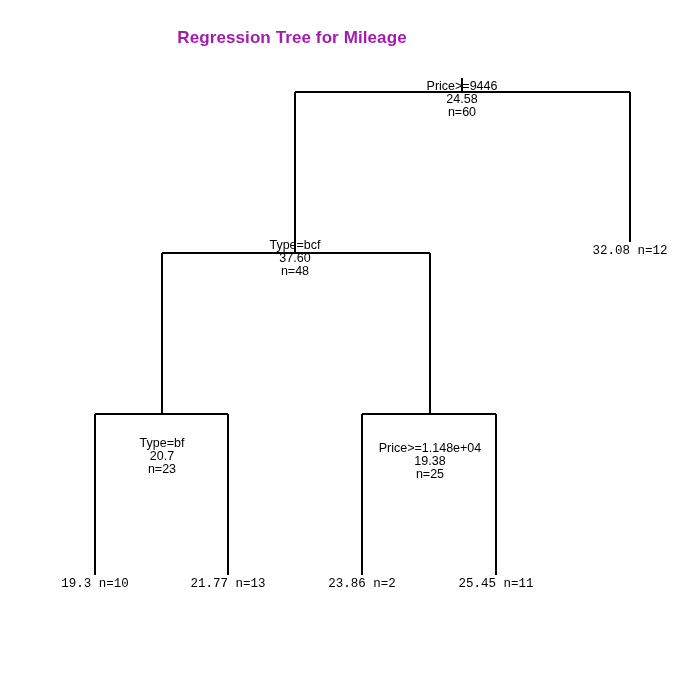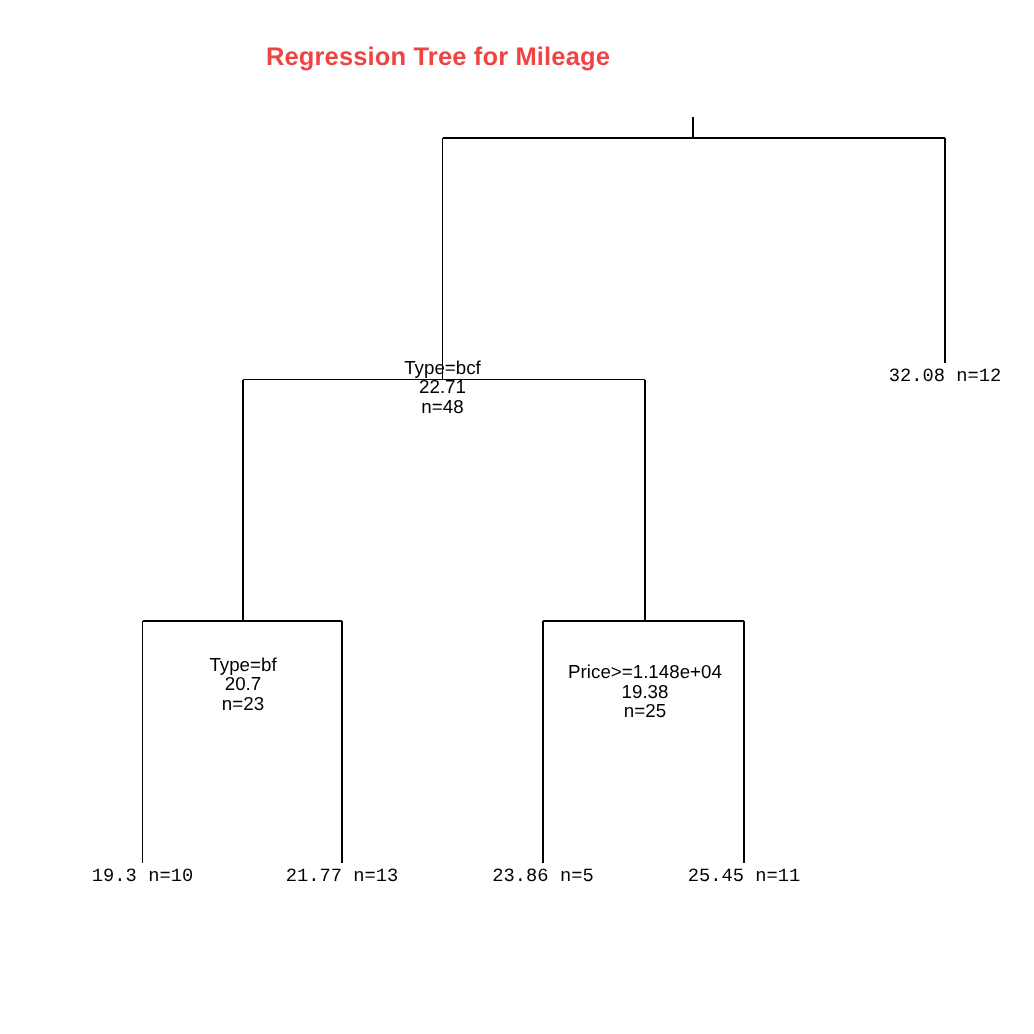--- a/index.html
+++ b/index.html
@@ -27,21 +27,21 @@
   }
   .plot-title {
     position: absolute;
     left: 0;
     top: 28px;
     width: 584px;
     text-align: center;
     font-family: "Liberation Sans", sans-serif;
     font-size: 17px;
     font-weight: bold;
-    color: #ef4444;
+    color: #a21caf;
     letter-spacing: 0.1px;
     white-space: nowrap;
   }
   .node-label {
     position: absolute;
     transform: translateX(-50%);
     text-align: center;
     font-family: "Liberation Sans", sans-serif;
     font-size: 12.5px;
     line-height: 13px;
@@ -91,24 +91,29 @@
       <line x1="95" y1="414" x2="228" y2="414"></line>
       <line x1="95" y1="414" x2="95" y2="575"></line>
       <line x1="228" y1="414" x2="228" y2="575"></line>
 
       <line x1="362" y1="414" x2="496" y2="414"></line>
       <line x1="362" y1="414" x2="362" y2="575"></line>
       <line x1="496" y1="414" x2="496" y2="575"></line>
     </g>
   </svg>
 
+  <div class="node-label" style="left:462px; top:80px;">
+    <span class="split-text">Price&gt;=9446</span>
+    <span class="value-text">24.58</span>
+    <span class="n-text">n=60</span>
+  </div>
 
   <div class="node-label" style="left:295px; top:239px;">
     <span class="split-text">Type=bcf</span>
-    <span class="value-text">22.71</span>
+    <span class="value-text">37.60</span>
     <span class="n-text">n=48</span>
   </div>
 
   <div class="leaf-label" style="left:630px; top:245px;">
     <span class="value-text">32.08</span>
     <span class="n-text">n=12</span>
   </div>
 
   <div class="node-label" style="left:162px; top:402px;margin-top:35px;">
     <span class="split-text">Type=bf</span>
@@ -127,21 +132,21 @@
     <span class="n-text">n=10</span>
   </div>
 
   <div class="leaf-label" style="left:228px; top:578px;">
     <span class="value-text">21.77</span>
     <span class="n-text">n=13</span>
   </div>
 
   <div class="leaf-label" style="left:362px; top:578px;">
     <span class="value-text">23.86</span>
-    <span class="n-text">n=5</span>
+    <span class="n-text">n=2</span>
   </div>
 
   <div class="leaf-label" style="left:496px; top:578px;">
     <span class="value-text">25.45</span>
     <span class="n-text">n=11</span>
   </div>
 
 </div>
 
 </body></html>

